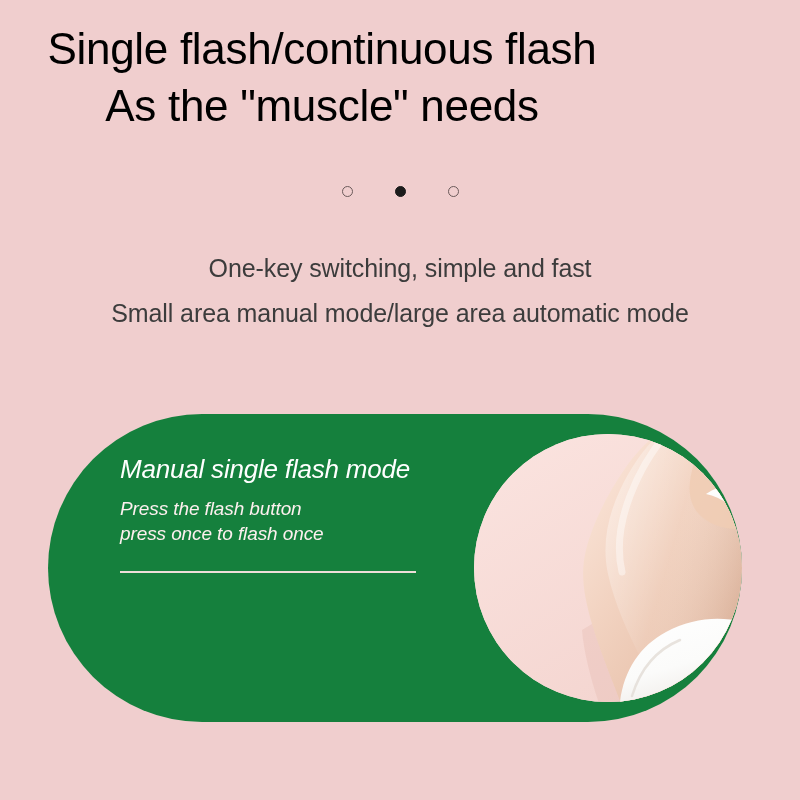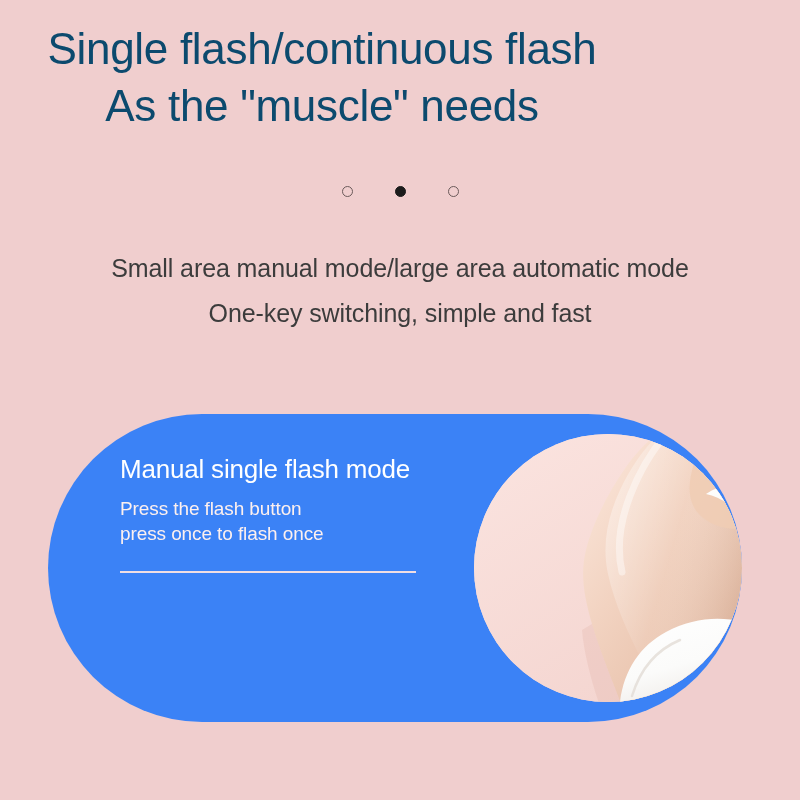--- a/index.html
+++ b/index.html
@@ -18,21 +18,21 @@
     -webkit-font-smoothing: antialiased;
   }
 
   
   .headline {
     position: absolute;
     top: 20px;
     left: 0;
     width: 644px;
     text-align: center;
-    color: #0c4a6e;
+    color: #000000;
     font-size: 44px;
     font-weight: 400;
     line-height: 1.30;
     letter-spacing: -0.3px;
   }
   .headline .line { display: block; white-space: pre; }
 
   
   .dots {
     position: absolute;
@@ -74,23 +74,24 @@
   }
   .subhead .line { display: block; white-space: pre; }
 
   
   .card {
     position: absolute;
     left: 48px;
     top: 414px;
     width: 694px;
     height: 308px;
-    background: #3b82f6;
+    background: #15803d;
     border-radius: 154px;
     overflow: hidden;
+    font-style: italic;
   }
 
   
   .photo {
     position: absolute;
     right: 0px;
     top: 20px;
     width: 268px;
     height: 268px;
     border-radius: 50%;
@@ -150,22 +151,22 @@
   <span class="line">As the "muscle" needs</span>
 </div>
 
 <div class="dots">
   <span class="dot hollow"></span>
   <span class="dot filled"></span>
   <span class="dot hollow"></span>
 </div>
 
 <div class="subhead">
+  <span class="line">One-key switching, simple and fast</span>
   <span class="line">Small area manual mode/large area automatic mode</span>
-  <span class="line">One-key switching, simple and fast</span>
 </div>
 
 <div class="card">
 
   <div class="photo">
     <svg viewBox="0 0 268 268" preserveAspectRatio="xMidYMid slice" aria-hidden="true">
       <defs>
         <linearGradient id="skinGrad" x1="0.15" y1="0" x2="0.95" y2="1">
           <stop offset="0%" stop-color="#fbe6da"></stop>
           <stop offset="38%" stop-color="#f2d3c1"></stop>

